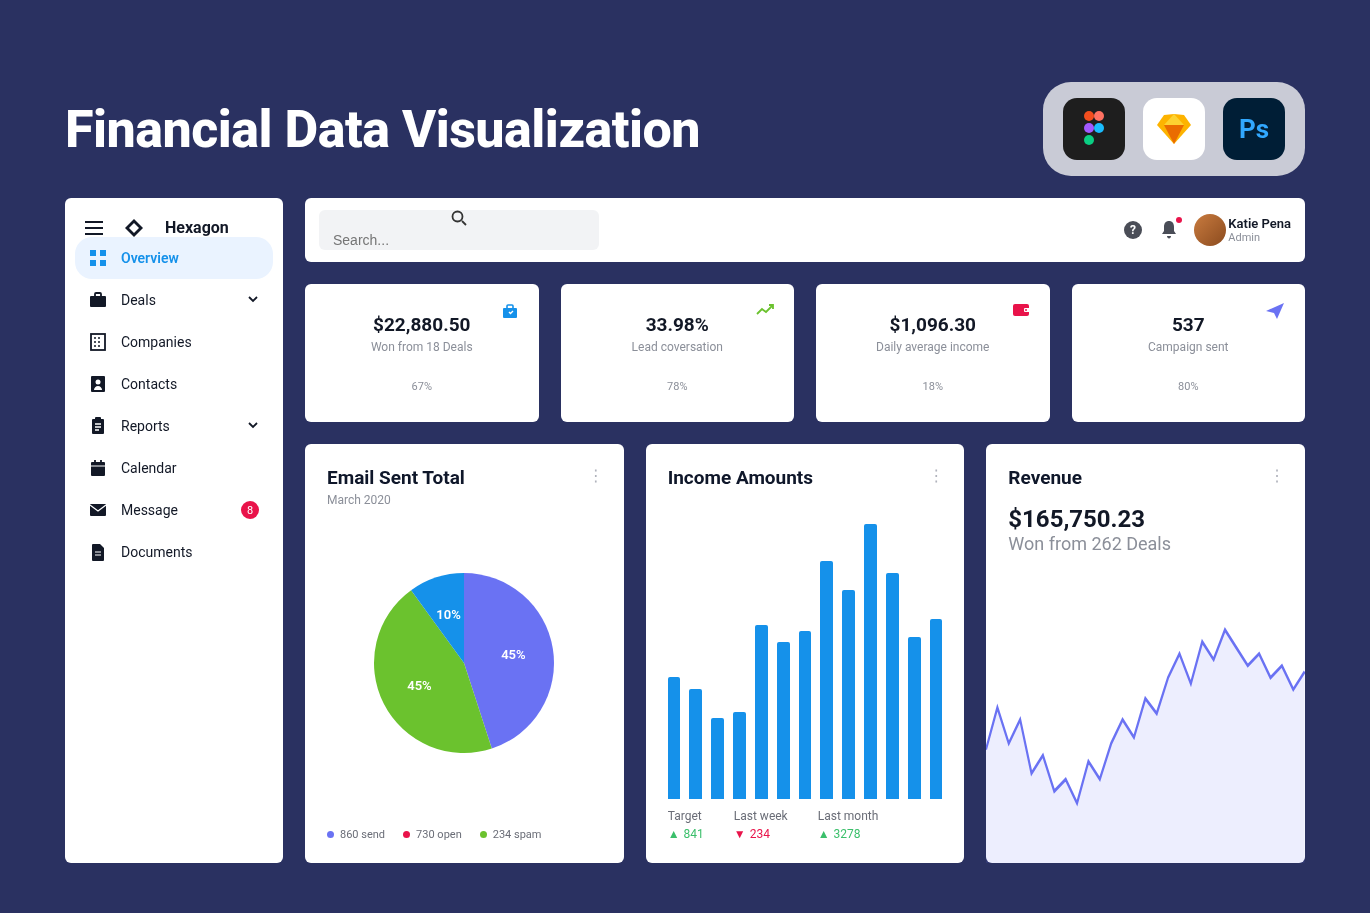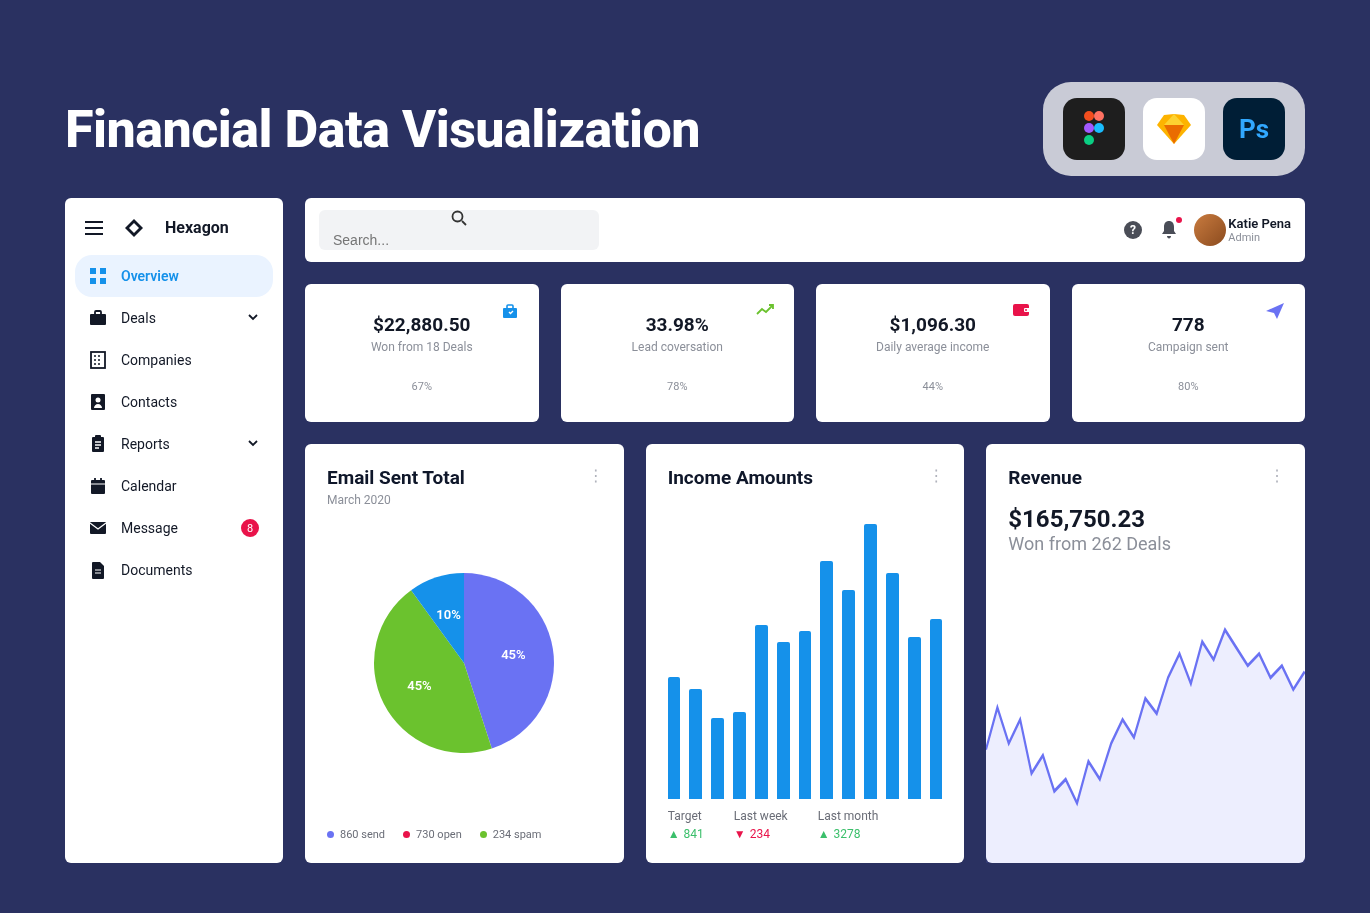--- a/index.html
+++ b/index.html
@@ -56,21 +56,20 @@
     width: 218px;
     background: #fff;
     border-radius: 6px;
     padding: 20px 10px;
   }
   .logo-row {
     display: flex;
     align-items: center;
     gap: 22px;
     padding: 0 10px;
-    margin-bottom: 18px;
   }
   .hamburger {
     width: 18px;
     height: 14px;
   }
   .logo-txt {
     font-weight: 700;
     font-size: 16px;
     color: #121826;
   }
@@ -474,25 +473,25 @@
           <div class="sub">Daily average income</div>
           <div class="corner"><svg width="18" height="16" viewBox="0 0 18 16">
               <rect x="1" y="2" width="16" height="12" rx="2" fill="#e9134a"></rect>
               <rect x="12" y="6" width="6" height="4" rx="1" fill="#fff"></rect>
               <circle cx="14" cy="8" r="1" fill="#e9134a"></circle>
             </svg></div>
           <div class="bar-row">
             <div class="bar">
               <div class="fill" style="width:18%;background:#e9134a"></div>
             </div>
-            <span class="pct">44%</span>
+            <span class="pct">18%</span>
           </div>
         </div>
         <div class="kpi">
-          <div class="value">778</div>
+          <div class="value">537</div>
           <div class="sub">Campaign sent</div>
           <div class="corner"><svg width="20" height="18" viewBox="0 0 20 18">
               <path d="M1 9 L19 1 L12 17 L9 11 Z" fill="#6a72f3"></path>
             </svg></div>
           <div class="bar-row">
             <div class="bar">
               <div class="fill" style="width:80%;background:#6a72f3"></div>
             </div>
             <span class="pct">80%</span>
           </div>

